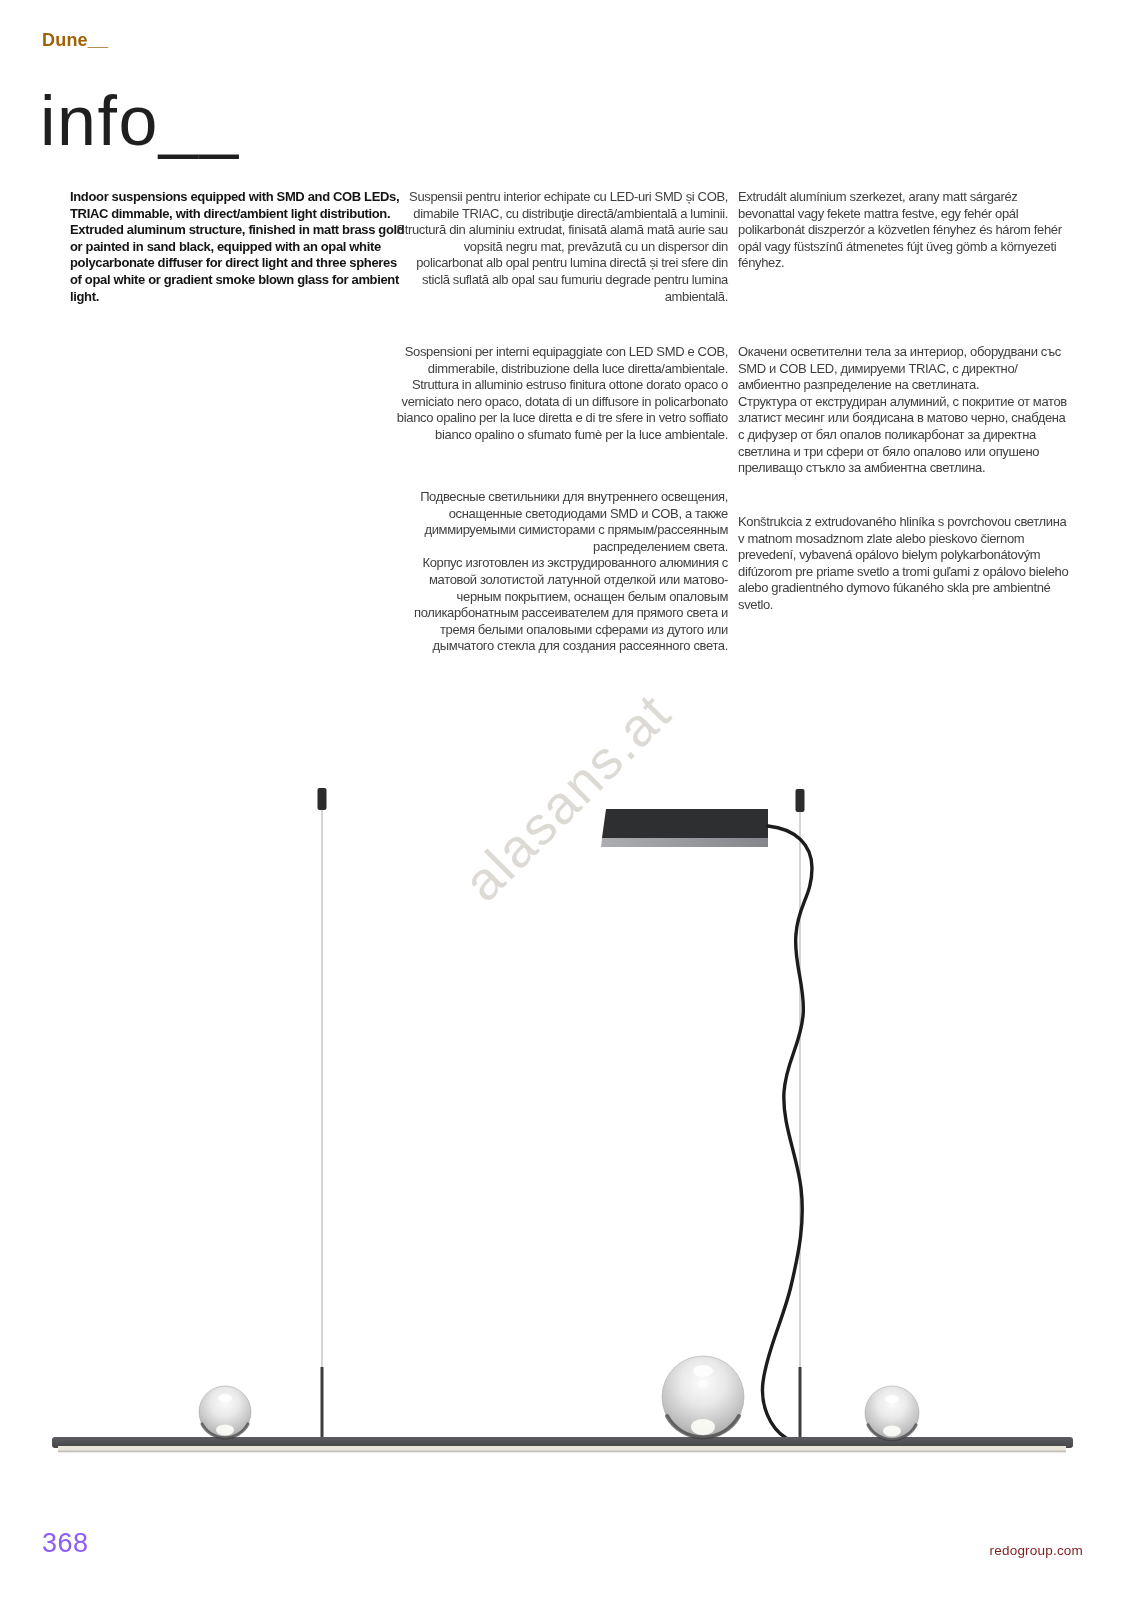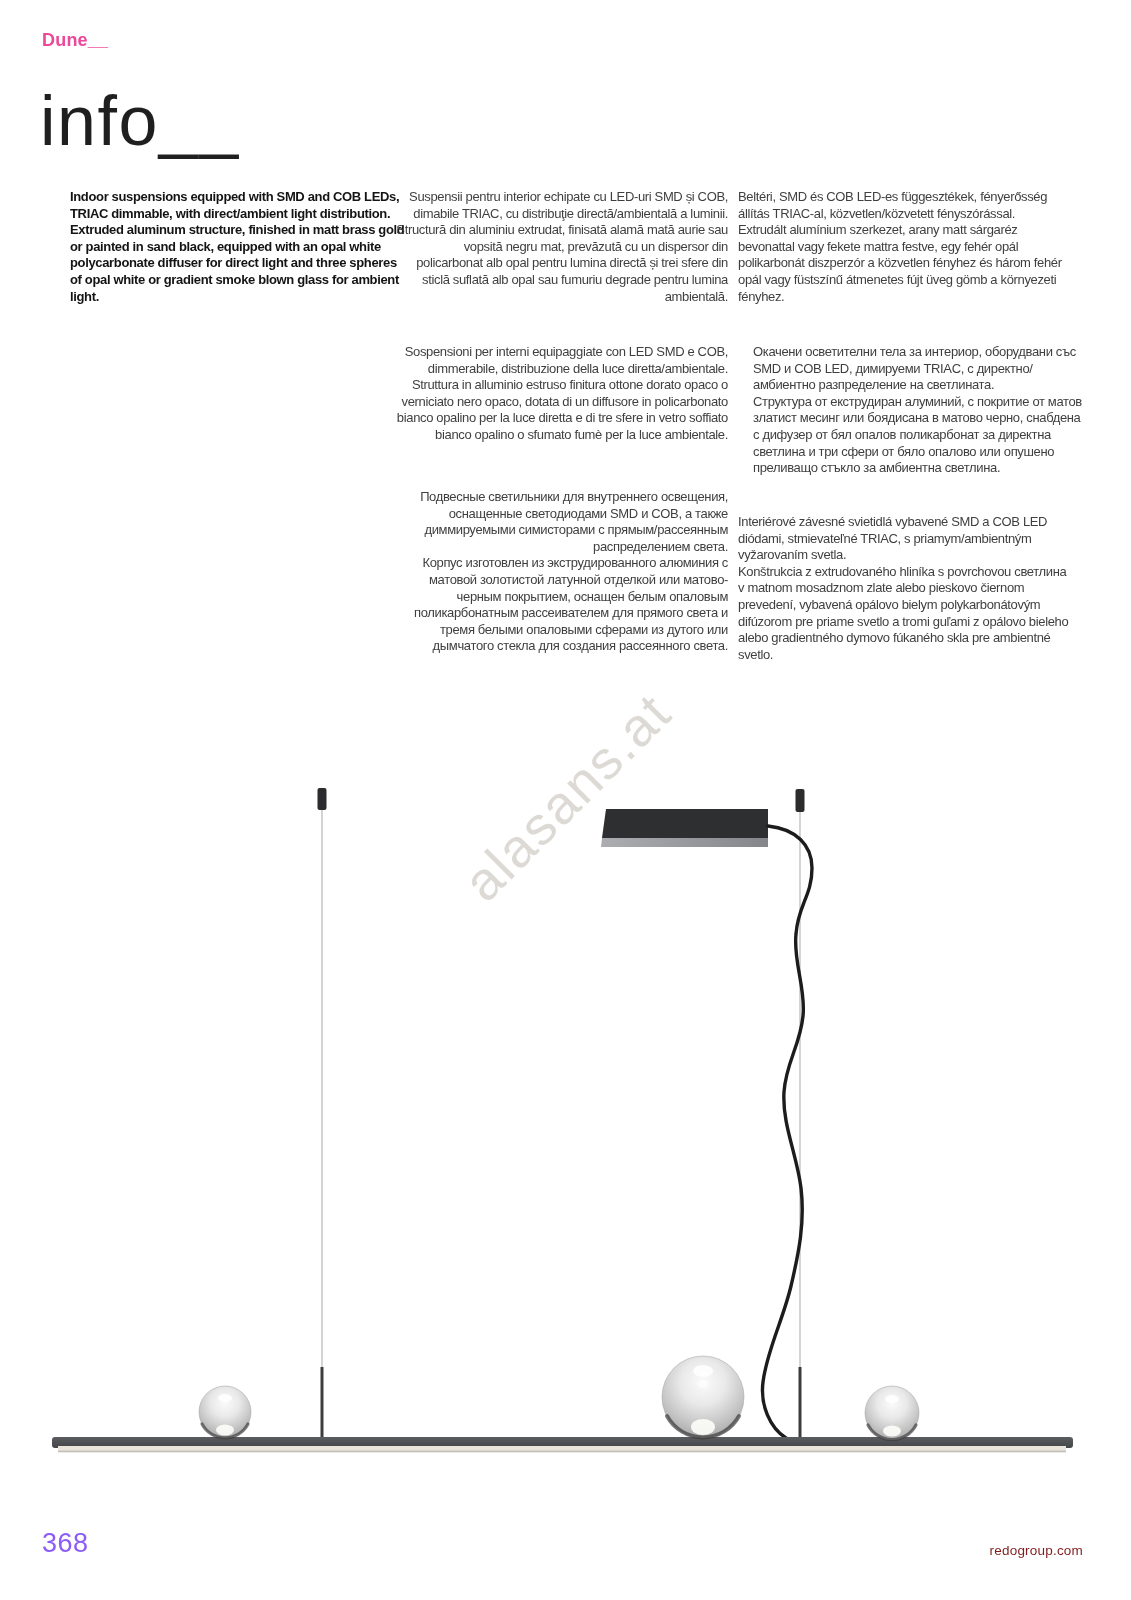--- a/index.html
+++ b/index.html
@@ -8,21 +8,21 @@
     position:relative;
     width:1131px;height:1600px;
     background:#ffffff;
     overflow:hidden;
     font-family:"Liberation Sans", sans-serif;
     color:#1a1a1a;
     margin:0 auto;
   }
   .brand{
     position:absolute;left:42px;top:30px;
-    font-size:18px;font-weight:700;letter-spacing:.2px;color:#ec4899;
+    font-size:18px;font-weight:700;letter-spacing:.2px;color:#a16207;
     z-index:3;
   }
   .page-title{
     position:absolute;left:40px;top:86px;
     font-size:70px;font-weight:300;line-height:1.0;
     letter-spacing:1.5px;color:#1f1f1f;
     z-index:3;
   }
   .txt{
     position:absolute;
@@ -82,31 +82,29 @@
     <p>Sospensioni per interni equipaggiate con LED SMD e COB, dimmerabile, distribuzione della luce diretta/ambientale.</p>
     <p>Struttura in alluminio estruso finitura ottone dorato opaco o verniciato nero opaco, dotata di un diffusore in policarbonato bianco opalino per la luce diretta e di tre sfere in vetro soffiato bianco opalino o sfumato fumè per la luce ambientale.</p>
   </div>
 
   <div class="txt col2" style="top:489px;">
     <p>Подвесные светильники для внутреннего освещения, оснащенные светодиодами SMD и COB, а также диммируемыми симисторами с прямым/рассеянным распределением света.</p>
     <p>Корпус изготовлен из экструдированного алюминия с матовой золотистой латунной отделкой или матово-черным покрытием, оснащен белым опаловым поликарбонатным рассеивателем для прямого света и тремя белыми опаловыми сферами из дутого или дымчатого стекла для создания рассеянного света.</p>
   </div>
 
   <div class="txt col3" style="top:189px;">
-    <p>Beltéri, SMD és COB LED-es függesztékek, fényerősség állítás TRIAC-al, közvetlen/közvetett fényszórással.</p>
     <p>Extrudált alumínium szerkezet, arany matt sárgaréz bevonattal vagy fekete mattra festve, egy fehér opál polikarbonát diszperzór a közvetlen fényhez és három fehér opál vagy füstszínű átmenetes fújt üveg gömb a környezeti fényhez.</p>
   </div>
 
-  <div class="txt col3" style="top:344px;margin-left:15px;">
+  <div class="txt col3" style="top:344px;">
     <p>Окачени осветителни тела за интериор, оборудвани със SMD и COB LED, димируеми TRIAC, с директно/амбиентно разпределение на светлината.</p>
     <p>Структура от екструдиран алуминий, с покритие от матов златист месинг или боядисана в матово черно, снабдена с дифузер от бял опалов поликарбонат за директна светлина и три сфери от бяло опалово или опушено преливащо стъкло за амбиентна светлина.</p>
   </div>
 
   <div class="txt col3" style="top:514px;">
-    <p>Interiérové závesné svietidlá vybavené SMD a COB LED diódami, stmievateľné TRIAC, s priamym/ambientným vyžarovaním svetla.</p>
     <p>Konštrukcia z extrudovaného hliníka s povrchovou светлина v matnom mosadznom zlate alebo pieskovo čiernom prevedení, vybavená opálovo bielym polykarbonátovým difúzorom pre priame svetlo a tromi guľami z opálovo bieleho alebo gradientného dymovo fúkaného skla pre ambientné svetlo.</p>
   </div>
 
   <svg class="figure-svg" width="1131" height="780" viewBox="0 700 1131 780">
     <defs>
       <radialGradient id="glassGrad" cx="50%" cy="32%" r="78%">
         <stop offset="0%" stop-color="#fbfbfb"></stop>
         <stop offset="35%" stop-color="#e9e9e9"></stop>
         <stop offset="65%" stop-color="#c7c7c7"></stop>
         <stop offset="88%" stop-color="#a9a9a9"></stop>

